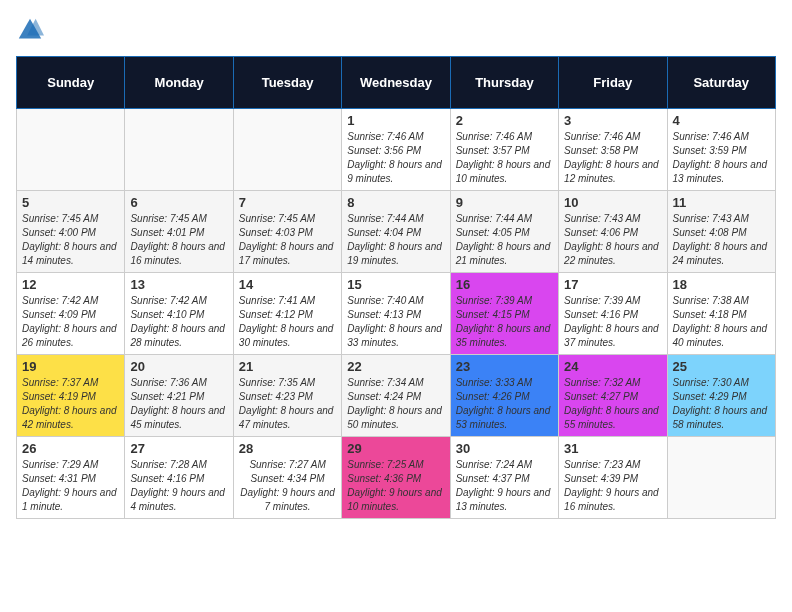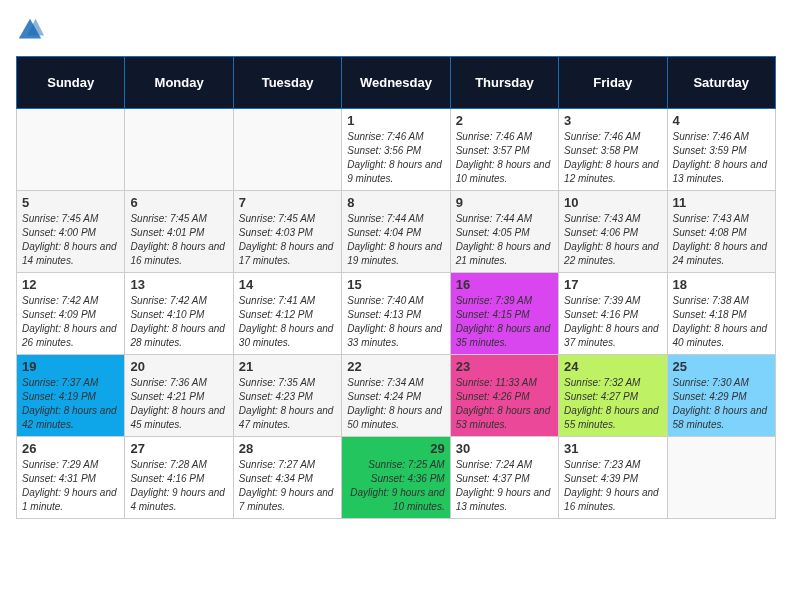--- a/index.html
+++ b/index.html
@@ -238,21 +238,21 @@
 Daylight: 8 hours and 37 minutes.</div>
         </td>
         <td style="background-color: rgb(255, 255, 255);">
           <span class="day-num">18</span>
           <div class="day-info" style="white-space: pre-line;">Sunrise: 7:38 AM
 Sunset: 4:18 PM
 Daylight: 8 hours and 40 minutes.</div>
         </td>
       </tr>
       <tr>
-        <td style="background-color: #0ea5e9;">
+        <td style="background-color: #fde047;">
           <span class="day-num">19</span>
           <div class="day-info" style="white-space: pre-line;">Sunrise: 7:37 AM
 Sunset: 4:19 PM
 Daylight: 8 hours and 42 minutes.</div>
         </td>
         <td style="background-color: rgb(245, 245, 245);">
           <span class="day-num">20</span>
           <div class="day-info" style="white-space: pre-line;">Sunrise: 7:36 AM
 Sunset: 4:21 PM
 Daylight: 8 hours and 45 minutes.</div>
@@ -262,27 +262,27 @@
           <div class="day-info" style="white-space: pre-line;">Sunrise: 7:35 AM
 Sunset: 4:23 PM
 Daylight: 8 hours and 47 minutes.</div>
         </td>
         <td style="background-color: rgb(245, 245, 245);">
           <span class="day-num">22</span>
           <div class="day-info" style="white-space: pre-line;">Sunrise: 7:34 AM
 Sunset: 4:24 PM
 Daylight: 8 hours and 50 minutes.</div>
         </td>
-        <td style="background-color: #ec4899;">
+        <td style="background-color: #3b82f6;">
           <span class="day-num">23</span>
-          <div class="day-info" style="white-space: pre-line;">Sunrise: 11:33 AM
+          <div class="day-info" style="white-space: pre-line;">Sunrise: 3:33 AM
 Sunset: 4:26 PM
 Daylight: 8 hours and 53 minutes.</div>
         </td>
-        <td style="background-color: #bef264;">
+        <td style="background-color: #d946ef;">
           <span class="day-num">24</span>
           <div class="day-info" style="white-space: pre-line;">Sunrise: 7:32 AM
 Sunset: 4:27 PM
 Daylight: 8 hours and 55 minutes.</div>
         </td>
         <td style="background-color: #7dd3fc;">
           <span class="day-num">25</span>
           <div class="day-info" style="white-space: pre-line;">Sunrise: 7:30 AM
 Sunset: 4:29 PM
 Daylight: 8 hours and 58 minutes.</div>
@@ -296,25 +296,25 @@
 Daylight: 9 hours and 1 minute.</div>
         </td>
         <td style="background-color: rgb(255, 255, 255); margin-top: 12px;">
           <span class="day-num">27</span>
           <div class="day-info" style="white-space: pre-line;">Sunrise: 7:28 AM
 Sunset: 4:16 PM
 Daylight: 9 hours and 4 minutes.</div>
         </td>
         <td style="background-color: rgb(255, 255, 255);">
           <span class="day-num">28</span>
-          <div class="day-info" style="white-space: pre-line;">Sunrise: 7:27 AM
+          <div class="day-info" style="white-space: pre-line; text-align: center;">Sunrise: 7:27 AM
 Sunset: 4:34 PM
 Daylight: 9 hours and 7 minutes.</div>
         </td>
-        <td style="background-color: #22c55e; text-align: right;">
+        <td style="background-color: #ec4899;">
           <span class="day-num">29</span>
           <div class="day-info" style="white-space: pre-line;">Sunrise: 7:25 AM
 Sunset: 4:36 PM
 Daylight: 9 hours and 10 minutes.</div>
         </td>
         <td style="background-color: rgb(255, 255, 255);">
           <span class="day-num">30</span>
           <div class="day-info" style="white-space: pre-line;">Sunrise: 7:24 AM
 Sunset: 4:37 PM
 Daylight: 9 hours and 13 minutes.</div>

